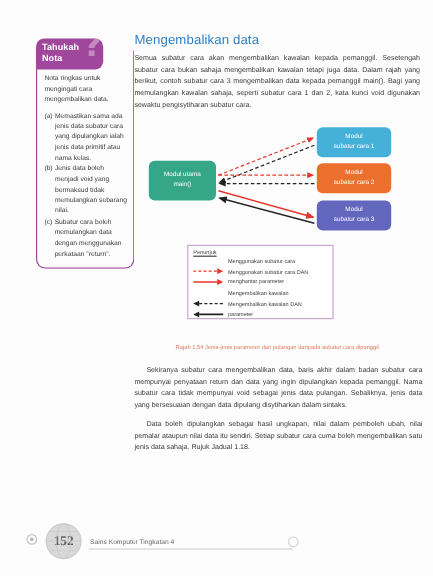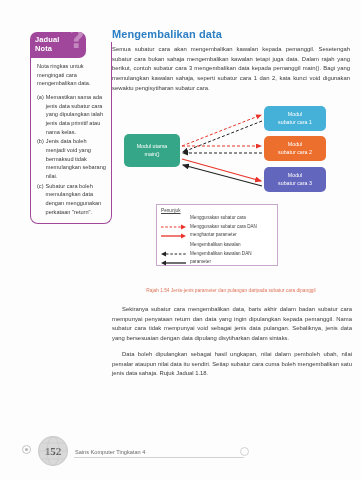--- a/index.html
+++ b/index.html
@@ -51,21 +51,21 @@
   }
   .note-list li .mk{flex:0 0 auto;}
   .note-list li .tx{flex:1 1 auto;}
 
   
   .main{
     position:absolute;left:112px;top:28px;width:238px;
   }
   h1.sec-title{
     margin:0 0 5px 0;
-    font-size:11px;color:#2c7fc4;font-weight:bold;
+    font-size:11px;color:#2c7fc4;font-weight:normal;
     letter-spacing:.1px;
   }
   p.body{
     margin:0 0 6px 0;
     font-size:5.9px;line-height:1.65;color:#3b3b3b;
     text-align:justify;
   }
   p.indent{text-indent:10px;}
 
   
@@ -170,21 +170,21 @@
       <li>
         <span class="mk">(c)</span>
         <span class="tx">Subatur cara boleh memulangkan data dengan menggunakan perkataan "return".</span>
       </li>
     </ul>
   </div>
 
   <div class="note-tab">
     <div class="big-q">?</div>
     <div class="tt">
-      <div>Jadual</div>
+      <div>Tahukah</div>
       <div>Nota</div>
     </div>
   </div>
 
   <div class="main">
     <h1 class="sec-title">Mengembalikan data</h1>
     <p class="body">Semua subatur cara akan mengembalikan kawalan kepada pemanggil. Sesetengah subatur cara bukan sahaja mengembalikan kawalan tetapi juga data. Dalam rajah yang berikut, contoh subatur cara 3 mengembalikan data kepada pemanggil main(). Bagi yang memulangkan kawalan sahaja, seperti subatur cara 1 dan 2, kata kunci void digunakan sewaktu pengisytiharan subatur cara.</p>
   </div>
 
   <div class="diagram">

